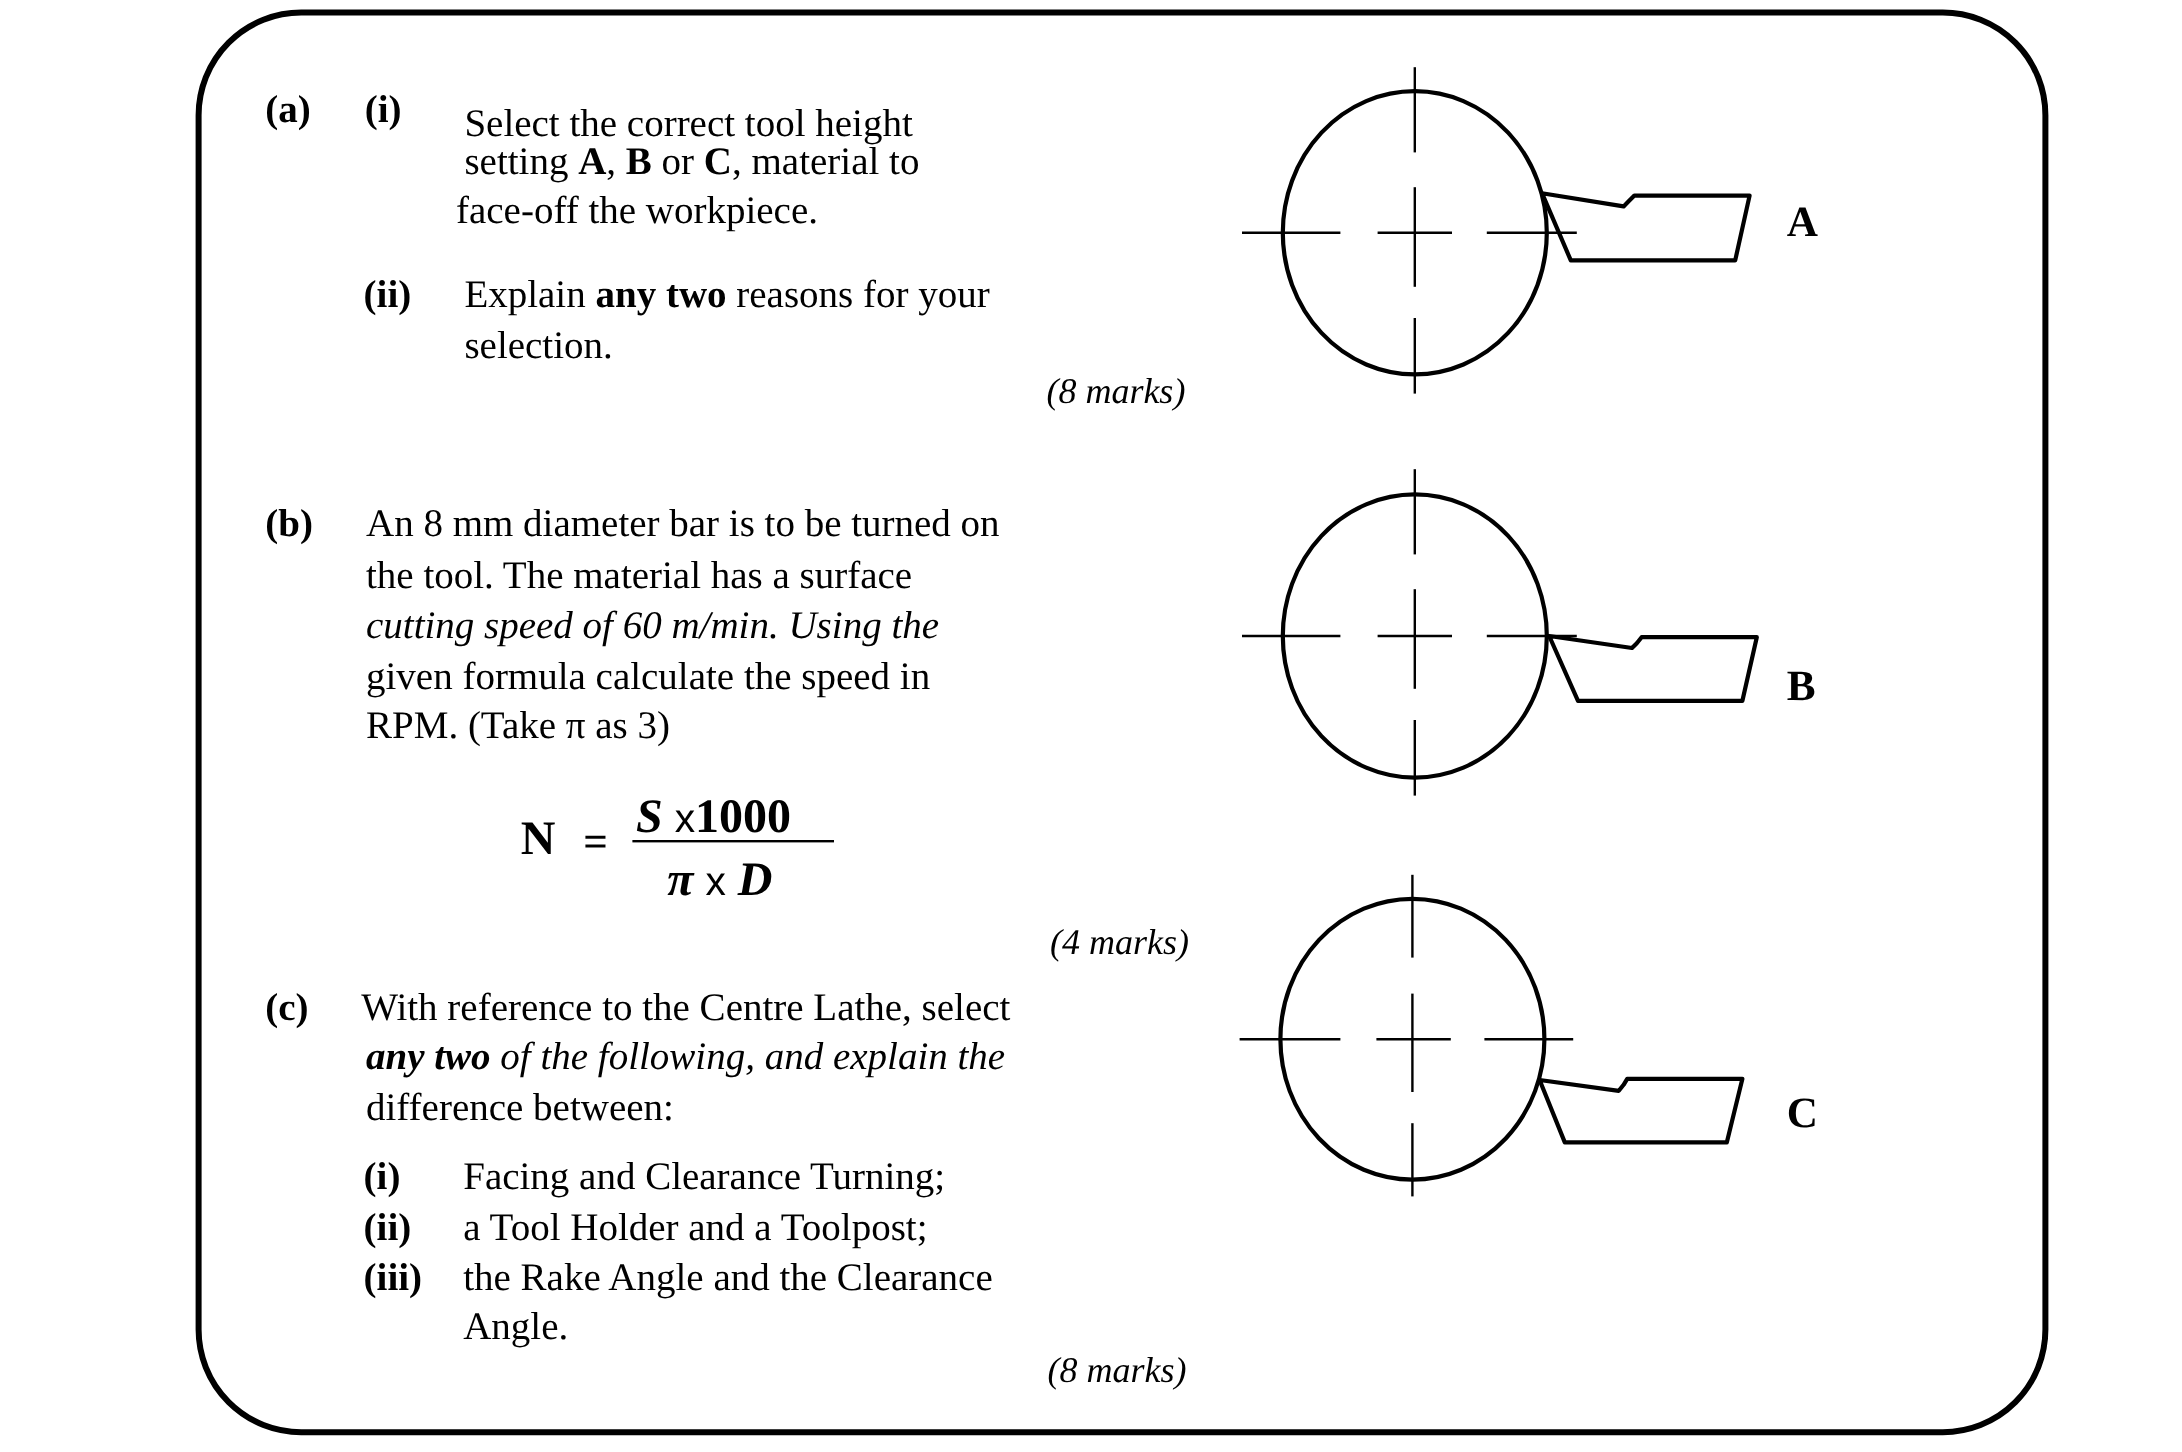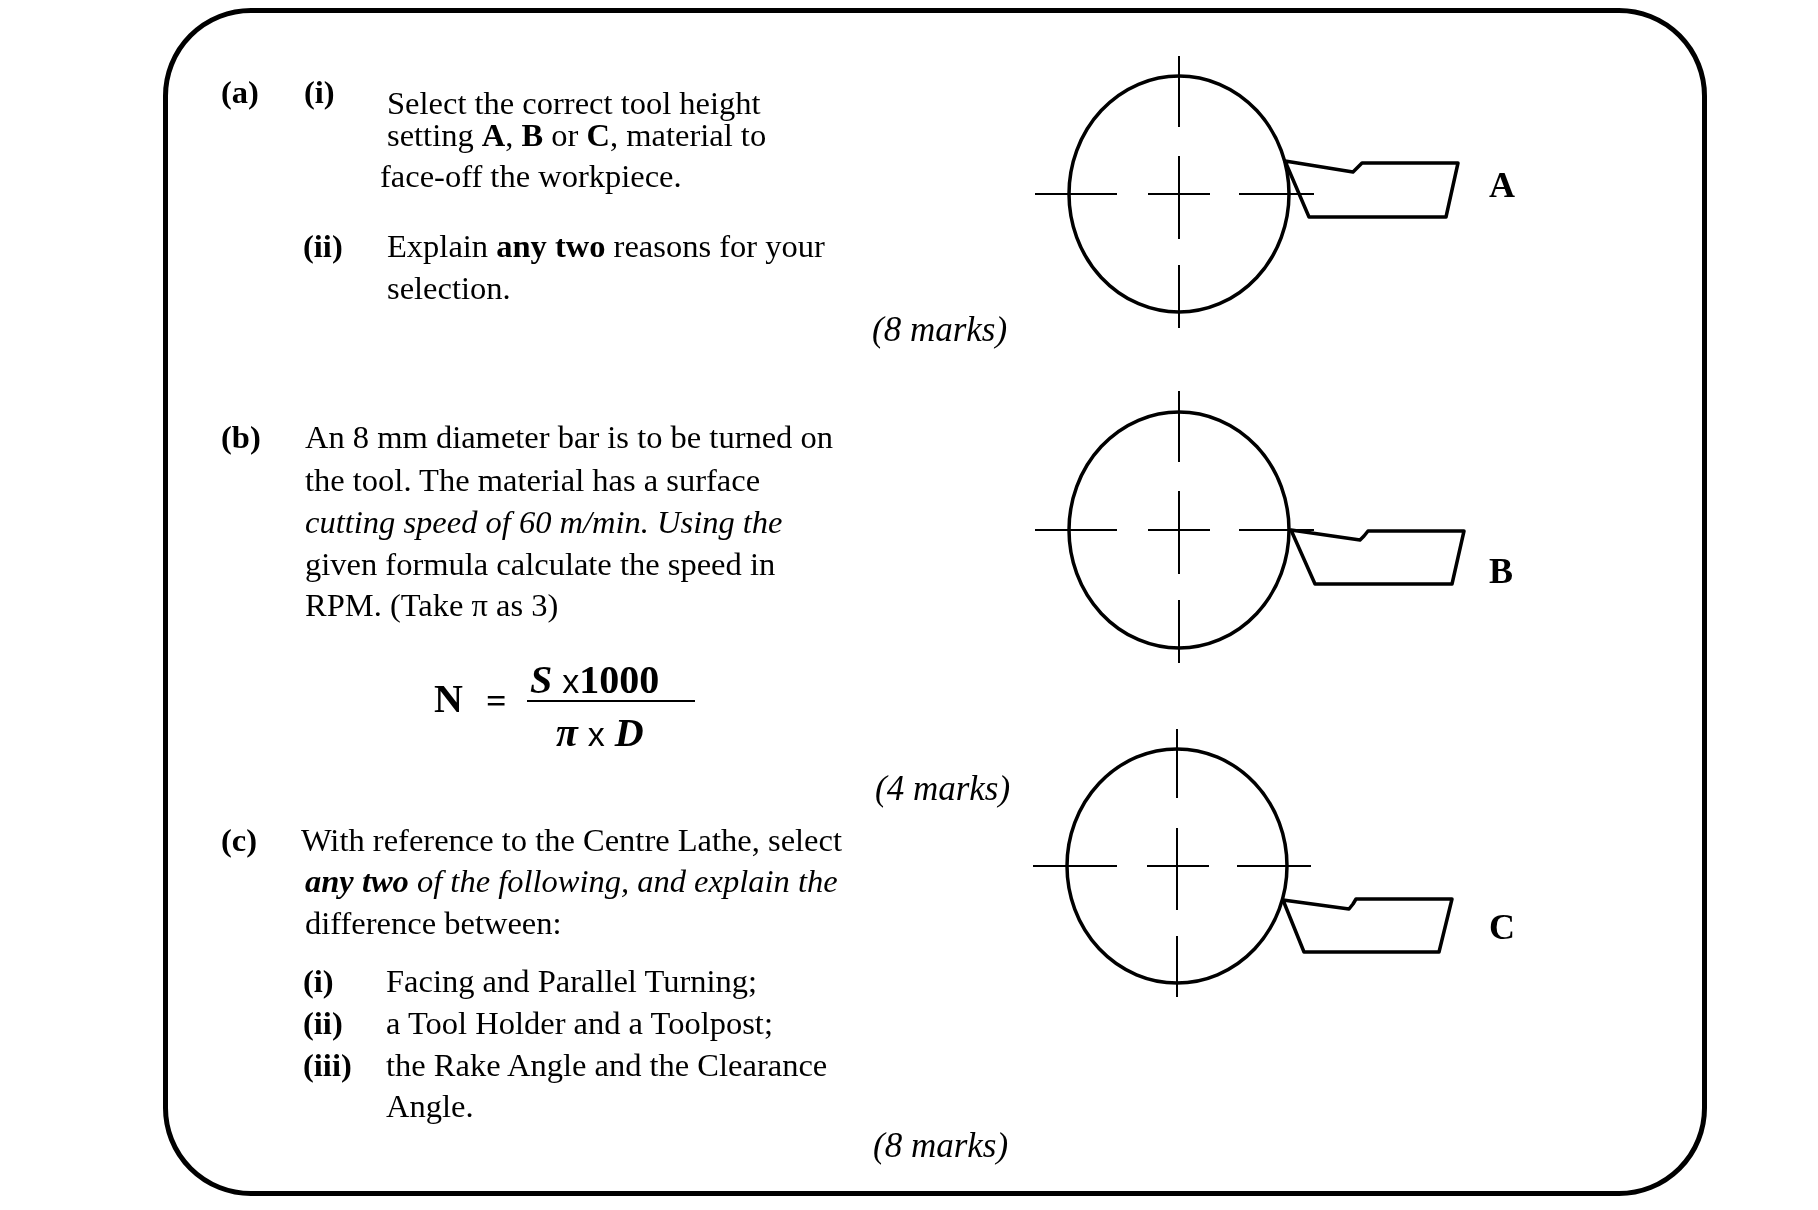--- a/index.html
+++ b/index.html
@@ -29,21 +29,21 @@
     position: absolute;
     white-space: nowrap;
     font-size: 32.5px;
     line-height: 1;
   }
   .lbl { font-weight: bold; }
   .marks {
     position: absolute;
     white-space: nowrap;
     font-style: italic;
-    font-size: 35px;
+    font-size: 30px;
     line-height: 1;
     text-align: center;
   }
   b { font-weight: bold; }
   svg.diagram {
     position: absolute;
     left: 0;
     top: 0;
   }
   .formula {
@@ -107,21 +107,21 @@
   <span class="marks" style="left:875px; top:771px;">(4 marks)</span>
 </div>
 
 <div>
   <span class="t lbl" style="left:221px; top:824px;">(c)</span>
   <span class="t" style="left:301px; top:824px;">With reference to the Centre Lathe, select</span>
   <span class="t" style="left:305px; top:865px;font-style:italic;"><b>any two</b><span> of the following, and explain the</span></span>
   <span class="t" style="left:305px; top:907px;">difference between:</span>
 
   <span class="t lbl" style="left:303px; top:965px;">(i)</span>
-  <span class="t" style="left:386px; top:965px;">Facing and Parallel Turning;</span>
+  <span class="t" style="left:386px; top:965px;">Facing and Clearance Turning;</span>
   <span class="t lbl" style="left:303px; top:1007px;">(ii)</span>
   <span class="t" style="left:386px; top:1007px;">a Tool Holder and a Toolpost;</span>
   <span class="t lbl" style="left:303px; top:1049px;">(iii)</span>
   <span class="t" style="left:386px; top:1049px;">the Rake Angle and the Clearance</span>
   <span class="t" style="left:386px; top:1090px;">Angle.</span>
 
   <span class="marks" style="left:873px; top:1128px;">(8 marks)</span>
 </div>
 
 <svg class="diagram" width="1818" height="1210" viewBox="0 0 1818 1210">

